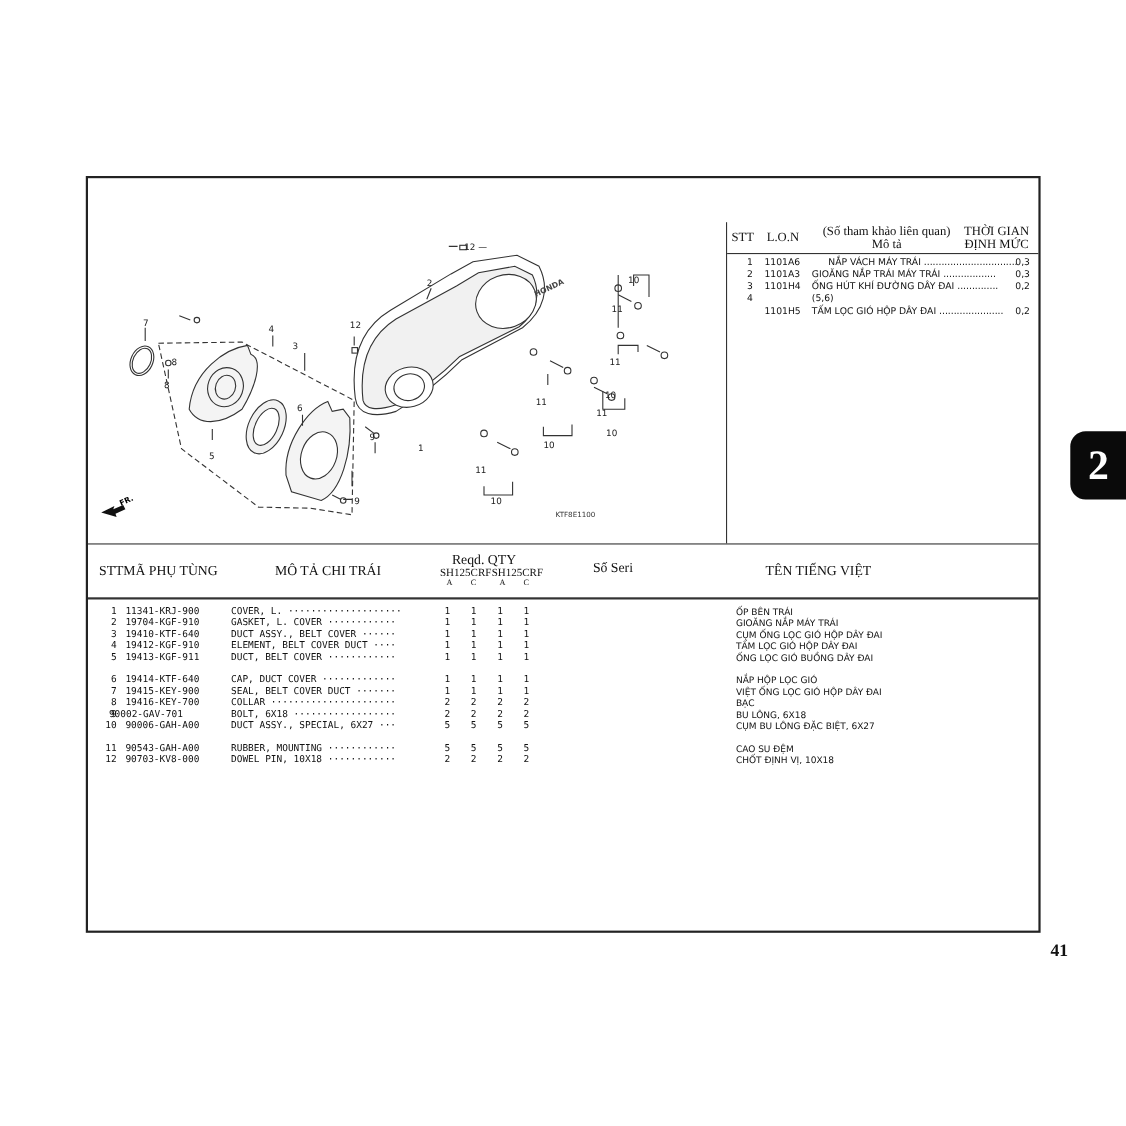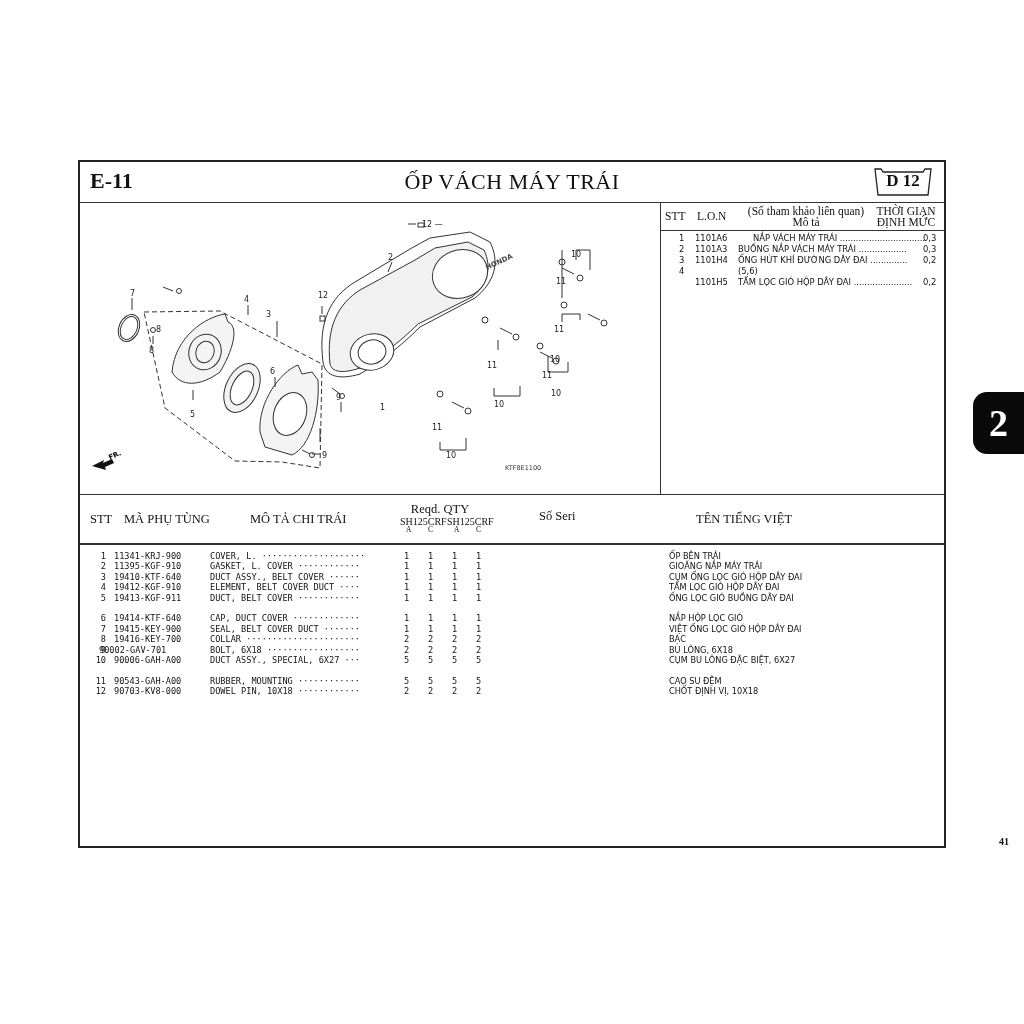--- a/index.html
+++ b/index.html
@@ -25,38 +25,28 @@
   .parts-head .qty { position:absolute; left:310px; top:7px; width:100px; text-align:center; font-size:12.5px; }
   .parts-head .sub { position:absolute; top:21px; font-size:10px; white-space:nowrap; }
   .parts-head .ac { position:absolute; top:30px; font-size:7.5px; }
   .head-rule { position:absolute; left:0; right:0; top:381px; border-top:2px solid #333; }
   .parts { position:absolute; left:0; right:0; top:389px; font-family:"DejaVu Sans Mono", monospace; font-size:8.6px; }
   .prow { position:relative; height:10.4px; line-height:10.4px; }
   .prow span { position:absolute; white-space:nowrap; }
   .gap { height:10.4px; }
   .viet { font-family:"DejaVu Sans", sans-serif; font-size:8.2px; }
   .side-tab { position:absolute; left:973px; top:392px; width:51px; height:62px; background:#0a0a0a; border-radius:14px 0 0 14px; color:#fff; font-weight:bold; font-size:38px; text-align:center; line-height:62px; font-family:"Liberation Serif", serif; }
-  .page-num { position:absolute; left:955px; top:836px; font-weight:bold; font-size:10px; font-family:"Liberation Serif", serif;margin-left:44px; }
+  .page-num { position:absolute; left:955px; top:856px; font-weight:bold; font-size:16px; font-family:"Liberation Serif", serif; }
   .callout { font-family:"DejaVu Sans", sans-serif; font-size:8px; fill:#222; }
 </style>
 </head>
 <body>
 
 <div class="frame">
 
-  <div class="title-row">
-    <div class="section-code">E-11</div>
-    <div class="page-title">ỐP VÁCH MÁY TRÁI</div>
-    <div class="d-badge">
-      <svg width="58" height="28" viewBox="0 0 58 28">
-        <path d="M1,1 L7,1 L9,4 L49,4 L51,1 L57,1 L54,27 L4,27 Z" fill="none" stroke="#222" stroke-width="1.3"></path>
-      </svg>
-      <span>D 12</span>
-    </div>
-  </div>
 
   <div class="diagram">
     <svg width="578" height="292" viewBox="0 0 578 292">
       <g fill="none" stroke="#333" stroke-width="1">
 
         <path d="M64,110 L140,109 L242,162 L240,266 L202,260 L155,259 L85,206 Z" stroke-dasharray="5,3"></path>
 
         <ellipse cx="49" cy="126" rx="10" ry="14" transform="rotate(25 49 126)"></ellipse>
         <ellipse cx="49" cy="126" rx="8" ry="12" transform="rotate(25 49 126)"></ellipse>
 
@@ -143,21 +133,21 @@
     <div class="lon-rows">
       <div class="lon-row">
         <span style="left:18px">1</span>
         <span style="left:34px">1101A6</span>
         <span style="left:92px">NẮP VÁCH MÁY TRÁI ................................</span>
         <span style="left:262px">0,3</span>
       </div>
       <div class="lon-row">
         <span style="left:18px">2</span>
         <span style="left:34px">1101A3</span>
-        <span style="left:77px">BUỒNG NẮP VÁCH MÁY TRÁI ..................</span>
+        <span style="left:77px">GIOĂNG NẮP TRÁI MÁY TRÁI ..................</span>
         <span style="left:262px">0,3</span>
       </div>
       <div class="lon-row">
         <span style="left:18px">3</span>
         <span style="left:34px">1101H4</span>
         <span style="left:77px">ỐNG HÚT KHÍ ĐƯỜNG DÂY ĐAI ..............</span>
         <span style="left:262px">0,2</span>
       </div>
       <div class="lon-row">
         <span style="left:18px">4</span>
@@ -171,21 +161,21 @@
         <span style="left:77px">TẤM LỌC GIÓ HỘP DÂY ĐAI ......................</span>
         <span style="left:262px">0,2</span>
       </div>
     </div>
   </div>
 
   <div class="mid-rule"></div>
 
   <div class="parts-head">
     <div class="h" style="left:10px">STT</div>
-    <div class="h" style="left:44px">MÃ PHỤ TÙNG</div>
+    <div class="h" style="left:32px">MÃ PHỤ TÙNG</div>
     <div class="h" style="left:170px">MÔ TẢ CHI TRÁI</div>
     <div class="qty">Reqd. QTY</div>
     <div class="sub" style="left:320px">SH125CRF</div>
     <div class="sub" style="left:367px">SH125CRF</div>
     <div class="ac" style="left:326px">A</div>
     <div class="ac" style="left:348px">C</div>
     <div class="ac" style="left:374px">A</div>
     <div class="ac" style="left:396px">C</div>
     <div class="h" style="left:459px; top:14px">Số Seri</div>
     <div class="h" style="left:616px">TÊN TIẾNG VIỆT</div>
@@ -200,21 +190,21 @@
         <span style="left:34px">11341-KRJ-900</span>
         <span style="left:130px">COVER, L. ····················</span>
         <span style="left:324px">1</span>
         <span style="left:348px">1</span>
         <span style="left:372px">1</span>
         <span style="left:396px">1</span>
         <span class="viet" style="left:589px">ỐP BÊN TRÁI</span>
     </div>
     <div class="prow">
       <span style="right:838px">2</span>
-        <span style="left:34px">11395-KGF-910</span>
+        <span style="left:34px">19704-KGF-910</span>
         <span style="left:130px">GASKET, L. COVER ············</span>
         <span style="left:324px">1</span>
         <span style="left:348px">1</span>
         <span style="left:372px">1</span>
         <span style="left:396px">1</span>
         <span class="viet" style="left:589px">GIOĂNG NẮP MÁY TRÁI</span>
     </div>
     <div class="prow">
       <span style="right:838px">3</span>
         <span style="left:34px">19410-KTF-640</span>

